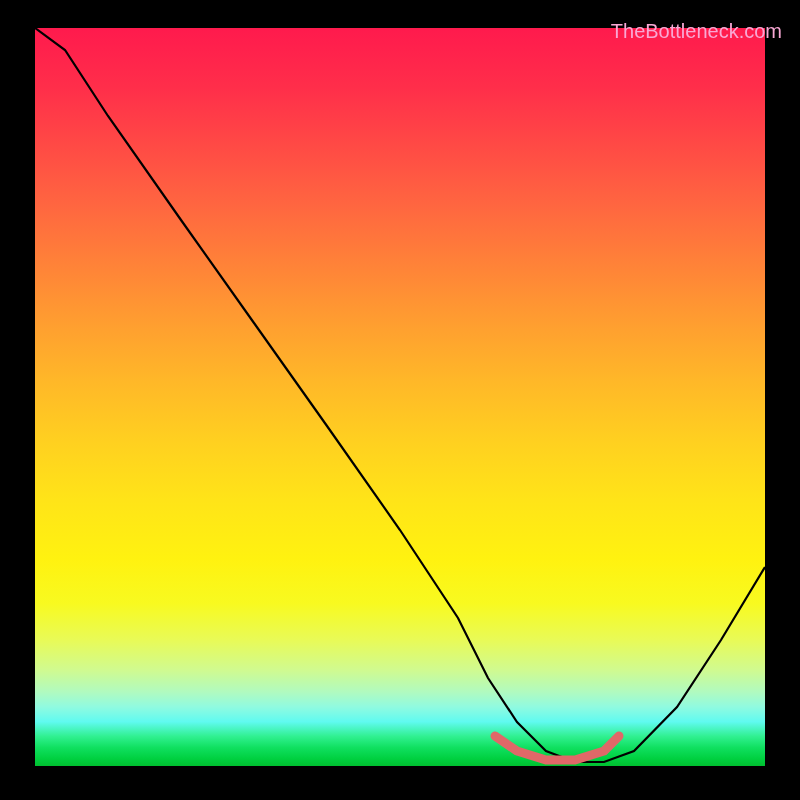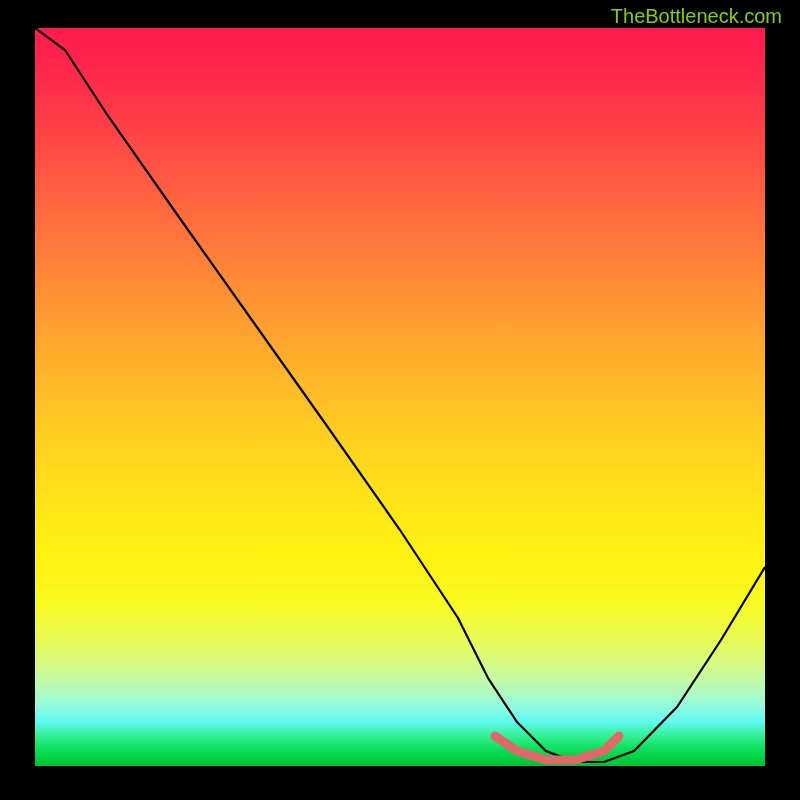--- a/index.html
+++ b/index.html
@@ -5,23 +5,23 @@
   * { margin: 0; padding: 0; box-sizing: border-box; }
   body {
     width: 800px;
     height: 800px;
     background: #000;
     position: relative;
     font-family: Arial, sans-serif;
   }
   .watermark {
     position: absolute;
-    top: 5px;
+    top: 20px;
     right: 18px;
-    color: #84cc16;
+    color: #f9a8d4;
     font-size: 20px;
     font-weight: 500;
     z-index: 10;
   }
   .plot-area {
     position: absolute;
     left: 35px;
     top: 28px;
     width: 730px;
     height: 738px;

